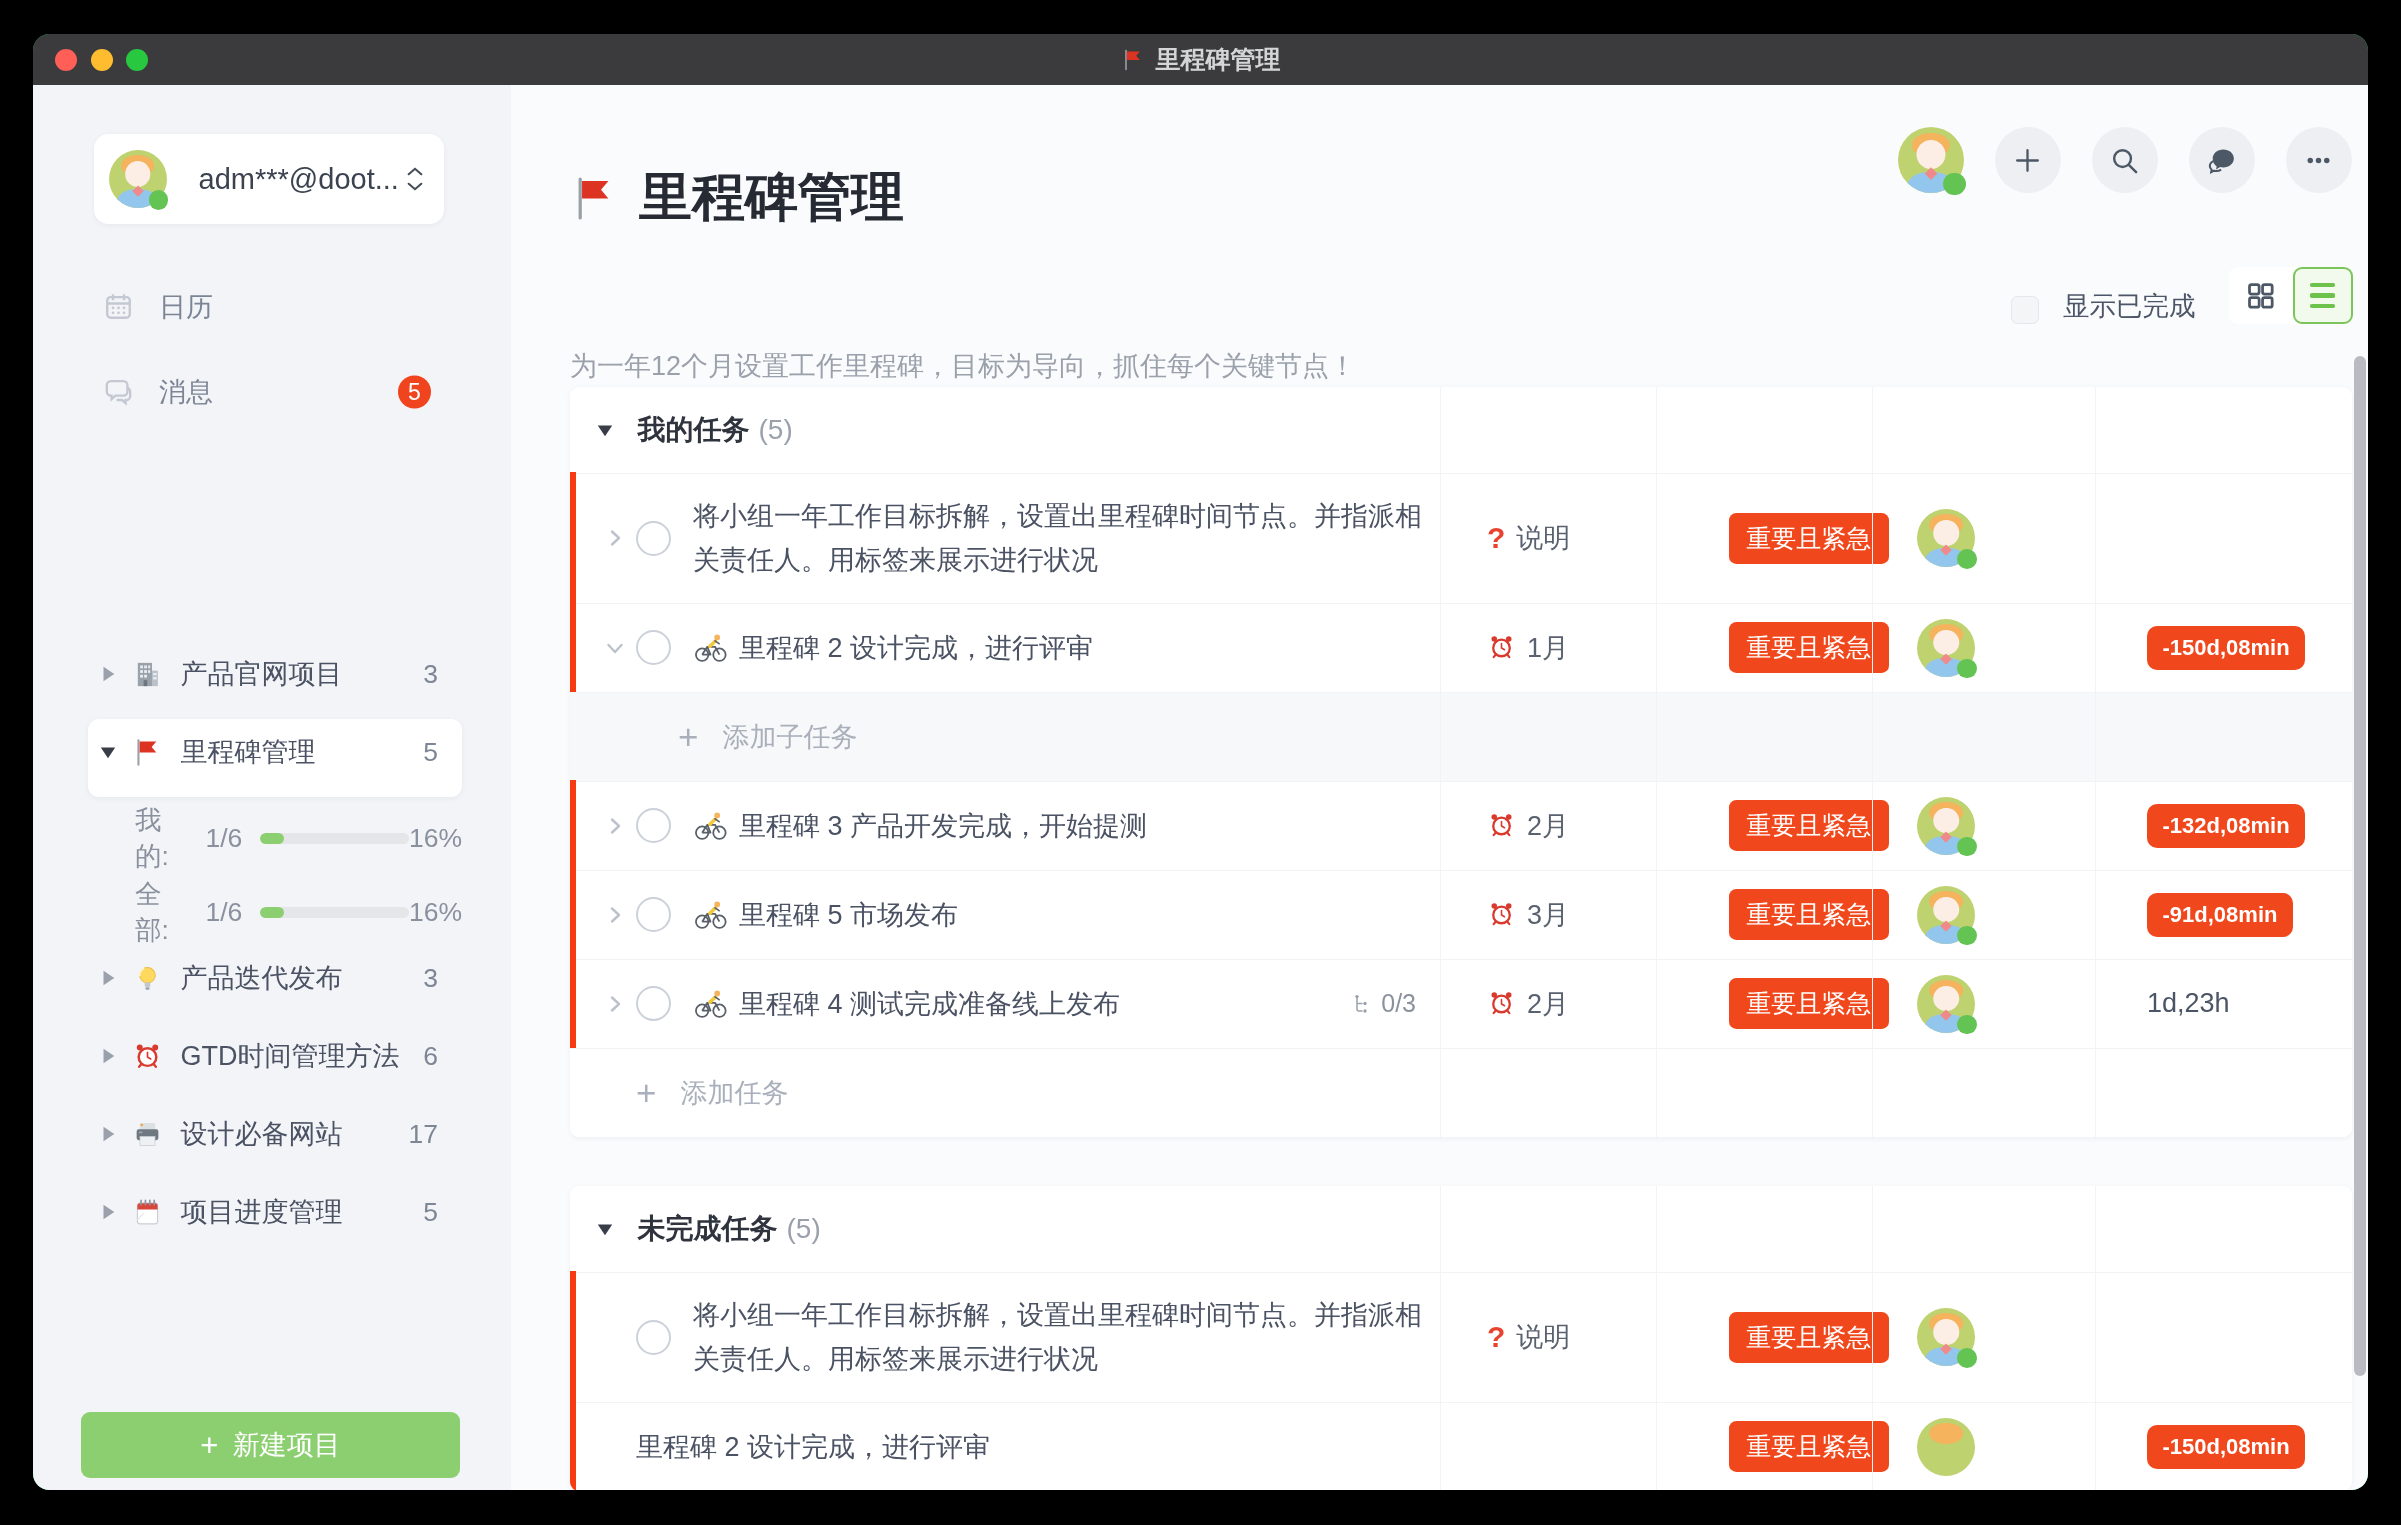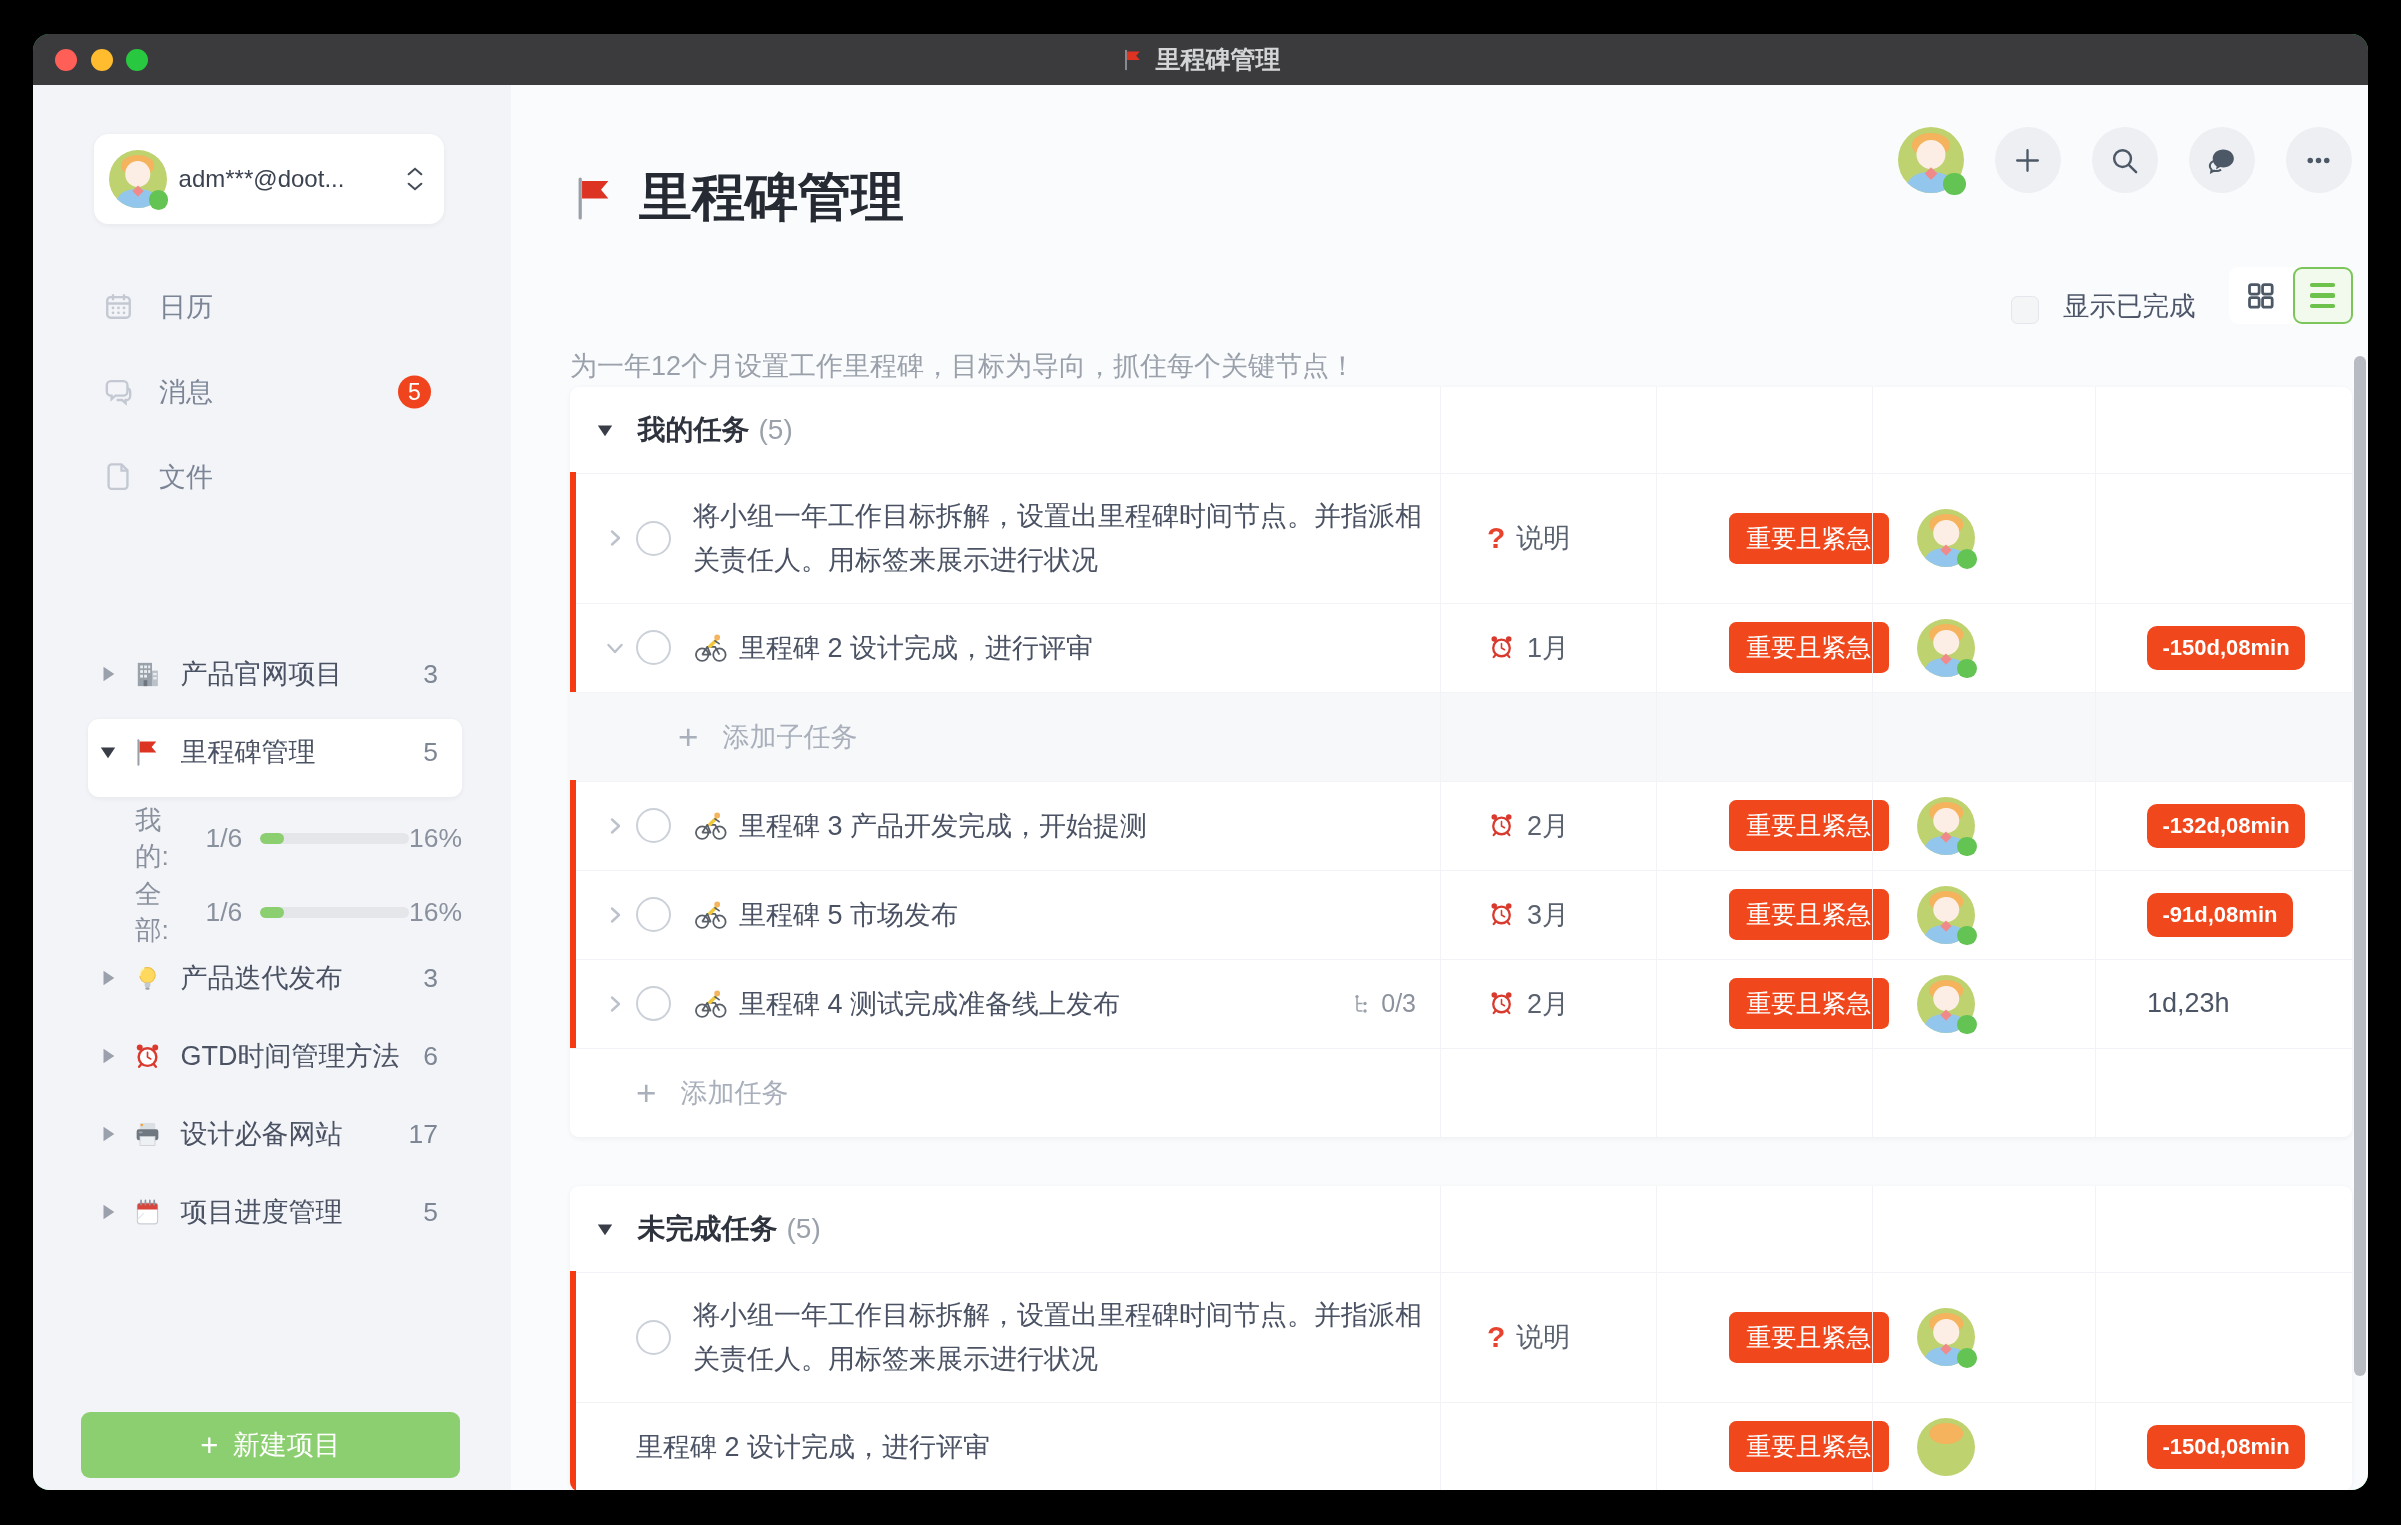--- a/index.html
+++ b/index.html
@@ -14,21 +14,21 @@
   .traffic{position:absolute;left:22px;top:0;height:100%;display:flex;align-items:center;gap:13.7px;}
   .tdot{width:22px;height:22px;border-radius:50%;}
   .tdot.r{background:#ff5f57}.tdot.y{background:#febc2e}.tdot.g{background:#28c840}
   .tb-title{display:flex;align-items:center;gap:11px;color:#d4d5d7;font-size:25px;font-weight:700;}
   
   .content{display:flex;flex:1;min-height:0;}
   .sidebar{width:478px;background:#f3f4f7;position:relative;flex:none;}
   .main{flex:1;background:#fafbfd;position:relative;overflow:hidden;}
   
   .user-card{position:absolute;left:61px;top:49px;width:350px;height:90px;background:#fff;border-radius:14.6px;display:flex;align-items:center;padding:0 20px 0 14.6px;box-shadow:0 1.8px 5.5px rgba(25,35,60,.05);}
-  .user-name{font-size:24px;color:#3c4350;margin-left:12px;white-space:nowrap;text-align:right;}
+  .user-name{font-size:29px;color:#3c4350;margin-left:32px;white-space:nowrap;text-align:right;}
   .user-chev{margin-left:auto;display:flex;flex-direction:column;gap:3.6px;color:#454d59;}
   
   .avatar{position:relative;flex:none;}
   .avatar .circ{position:absolute;inset:0;border-radius:50%;background:#bed26f;overflow:hidden;}
   .avatar .hair{position:absolute;left:50%;top:9%;transform:translateX(-50%);width:58%;height:36%;background:#f4b35c;border-radius:50%;}
   .avatar .face{position:absolute;left:50%;top:19%;transform:translateX(-50%);width:44%;height:44%;background:#fdeee5;border-radius:50%;}
   .avatar .bod{position:absolute;left:50%;bottom:-14%;transform:translateX(-50%);width:72%;height:46%;background:#93c6ed;border-radius:46% 46% 0 0;}
   .avatar .bow{position:absolute;left:50%;bottom:24%;transform:translateX(-50%) rotate(45deg);width:13%;height:13%;background:#f08a8a;}
   .avatar .odot{position:absolute;right:-3%;bottom:-3%;width:34%;height:34%;background:#63c453;border-radius:50%;}
   .av64{width:58px;height:58px;} .av72{width:66px;height:66px;}
@@ -168,27 +168,20 @@
             <span class="lb">日历</span>
           </div>
           <div class="nav-item">
             <span class="ic"><svg width="100%" height="100%" viewBox="0 0 24 24" fill="none" stroke="currentColor" stroke-width="1.7">
                 <path d="M6.5 4.5h9a3 3 0 0 1 3 3v4.5a3 3 0 0 1-3 3H9.8L7 17.5v-2.5h-.5a3 3 0 0 1-3-3V7.5a3 3 0 0 1 3-3z"></path>
                 <path d="M18.5 9.5a3 3 0 0 1 2 2.8v2.9a3 3 0 0 1-3 3h-.3v2.3l-2.6-2.3h-4"></path>
               </svg></span>
             <span class="lb">消息</span>
             <span class="badge">5</span>
           </div>
-          <div class="nav-item">
-            <span class="ic"><svg width="100%" height="100%" viewBox="0 0 24 24" fill="none" stroke="currentColor" stroke-width="1.7">
-                <path d="M7 3.2h7.2l4.3 4.3v11.3a2.2 2.2 0 0 1-2.2 2.2H7a2.2 2.2 0 0 1-2.2-2.2V5.4A2.2 2.2 0 0 1 7 3.2z"></path>
-                <path d="M14.2 3.2V7.7h4.3"></path>
-              </svg></span>
-            <span class="lb">文件</span>
-          </div>
         </nav>
       <div class="projects" id="projects">
           <div class="proj-item">
             <span class="tri">
               <svg width="100%" height="100%" viewBox="0 0 12 12">
                 <path d="M3 1.2l7.2 4.8L3 10.8z" fill="#9aa1ac"></path>
               </svg>
             </span>
             <span class="pic"><svg width="100%" height="100%" viewBox="0 0 24 24">
                 <rect x="4.5" y="3" width="11" height="18" fill="#99a1aa"></rect>

